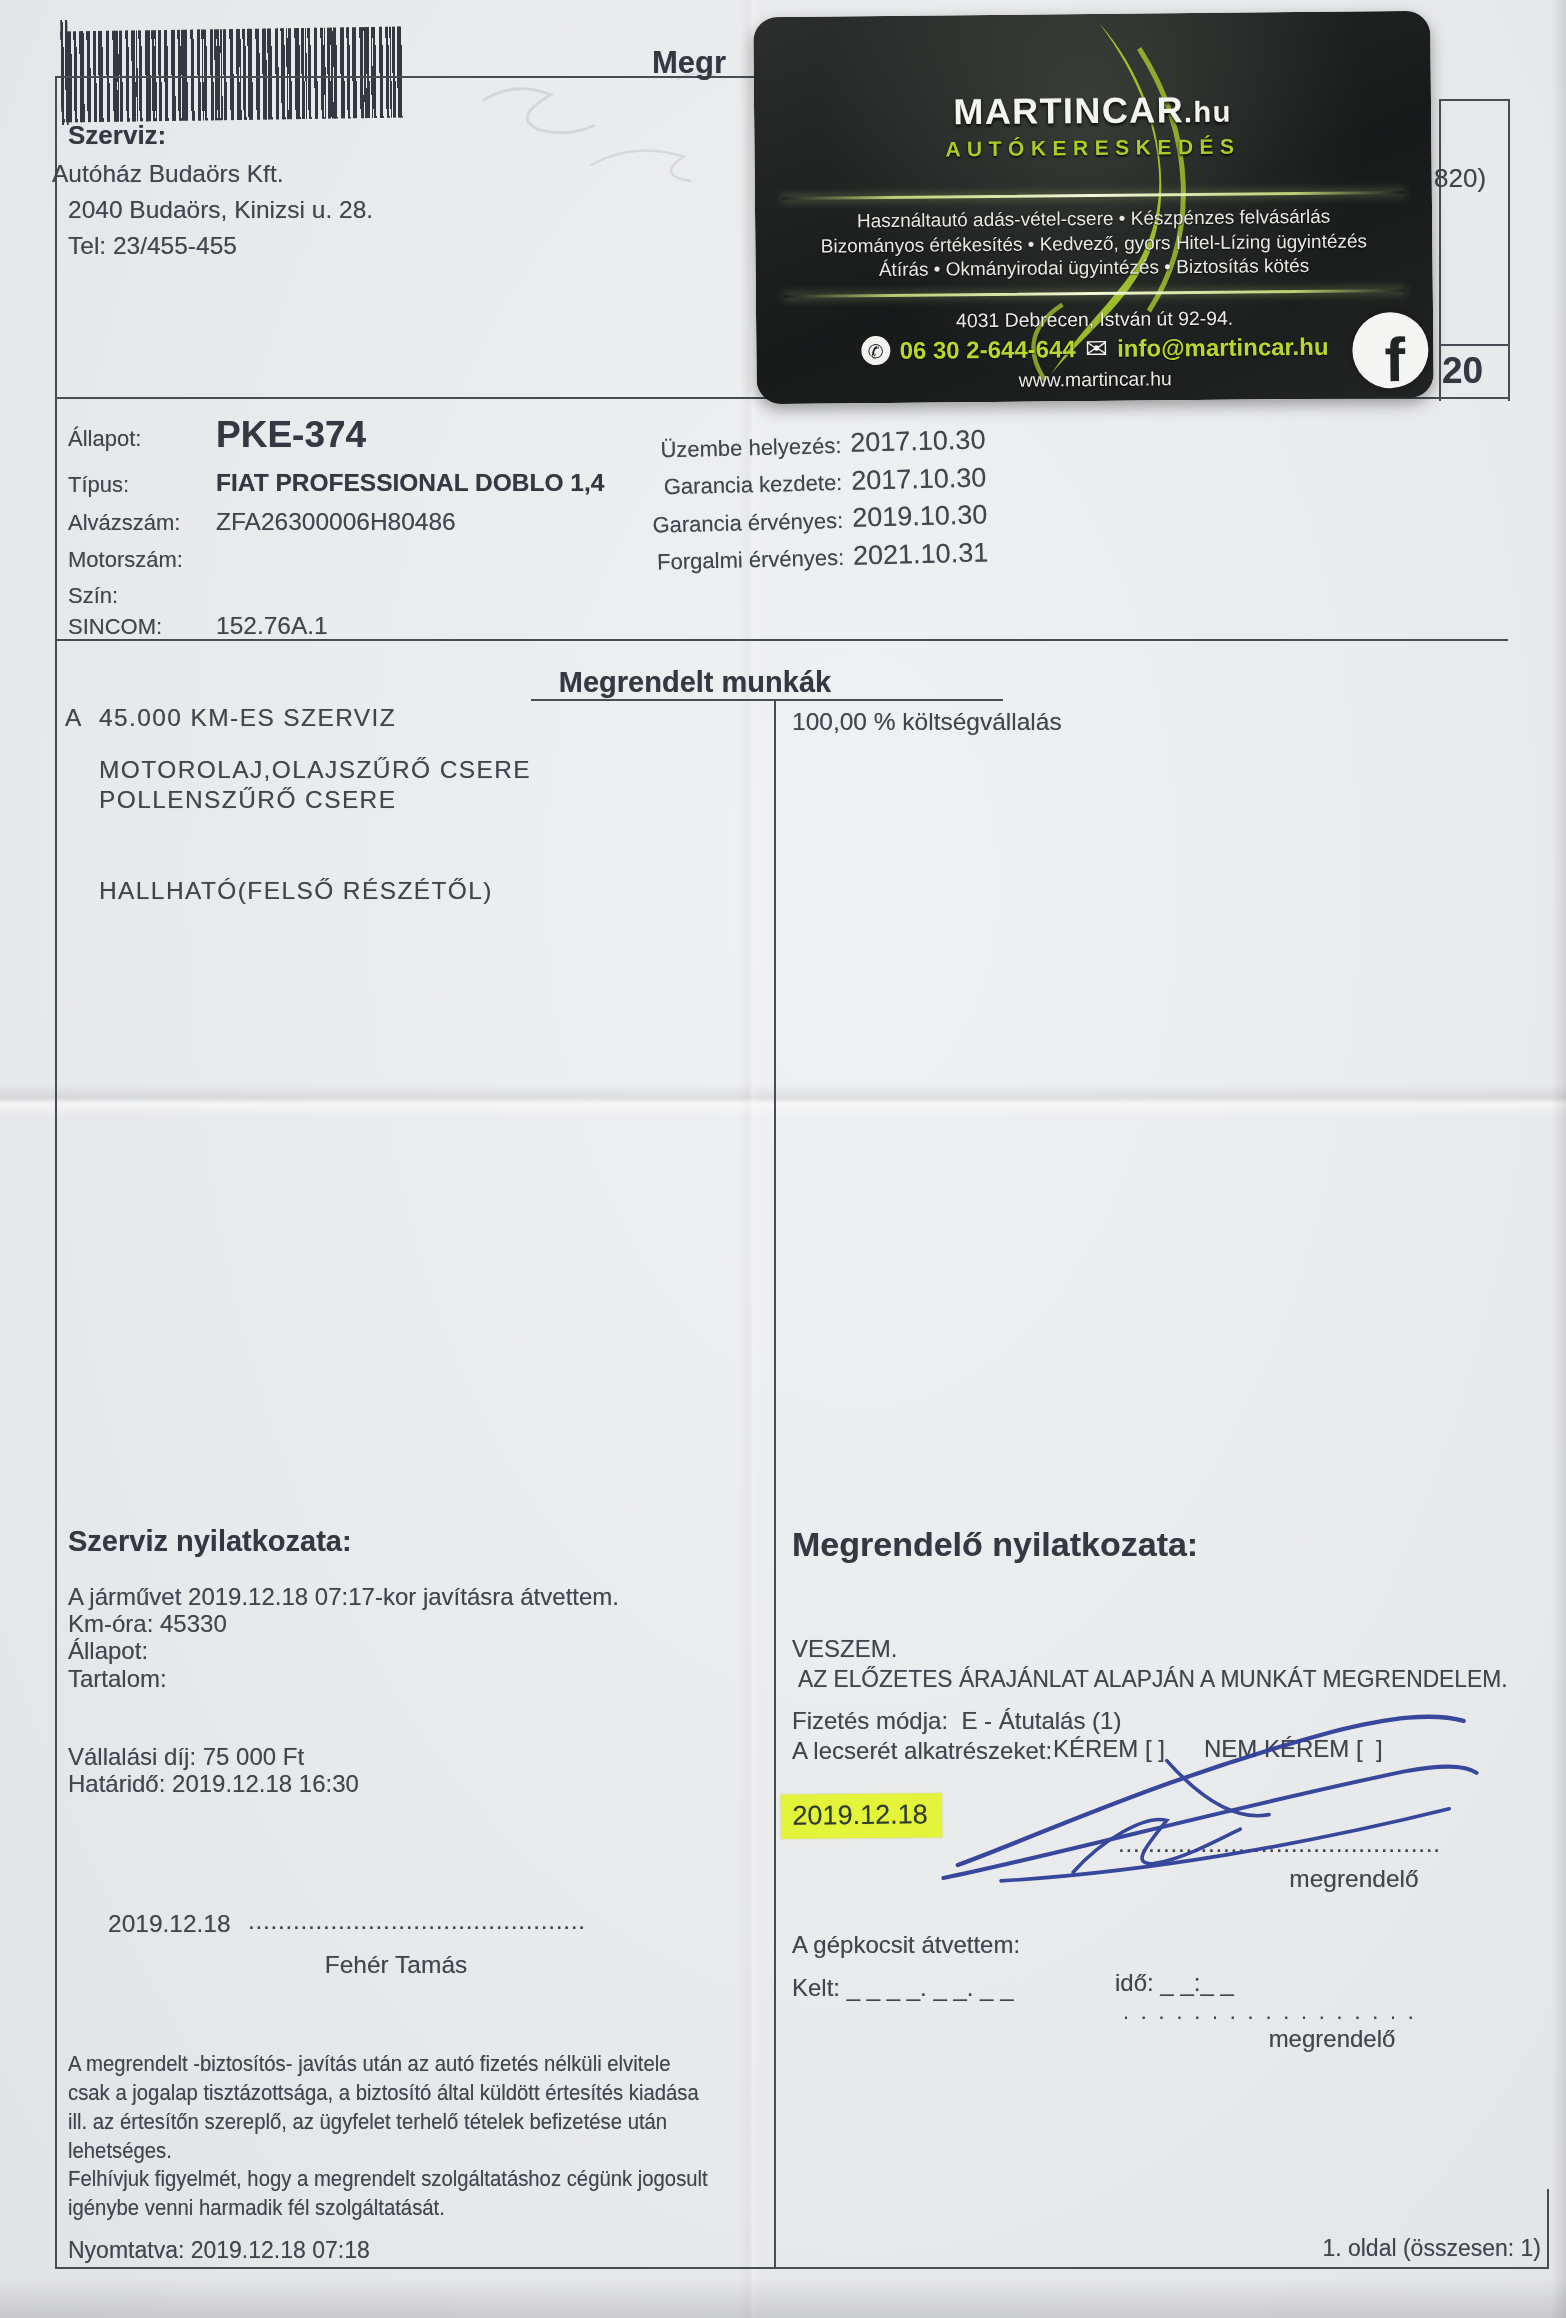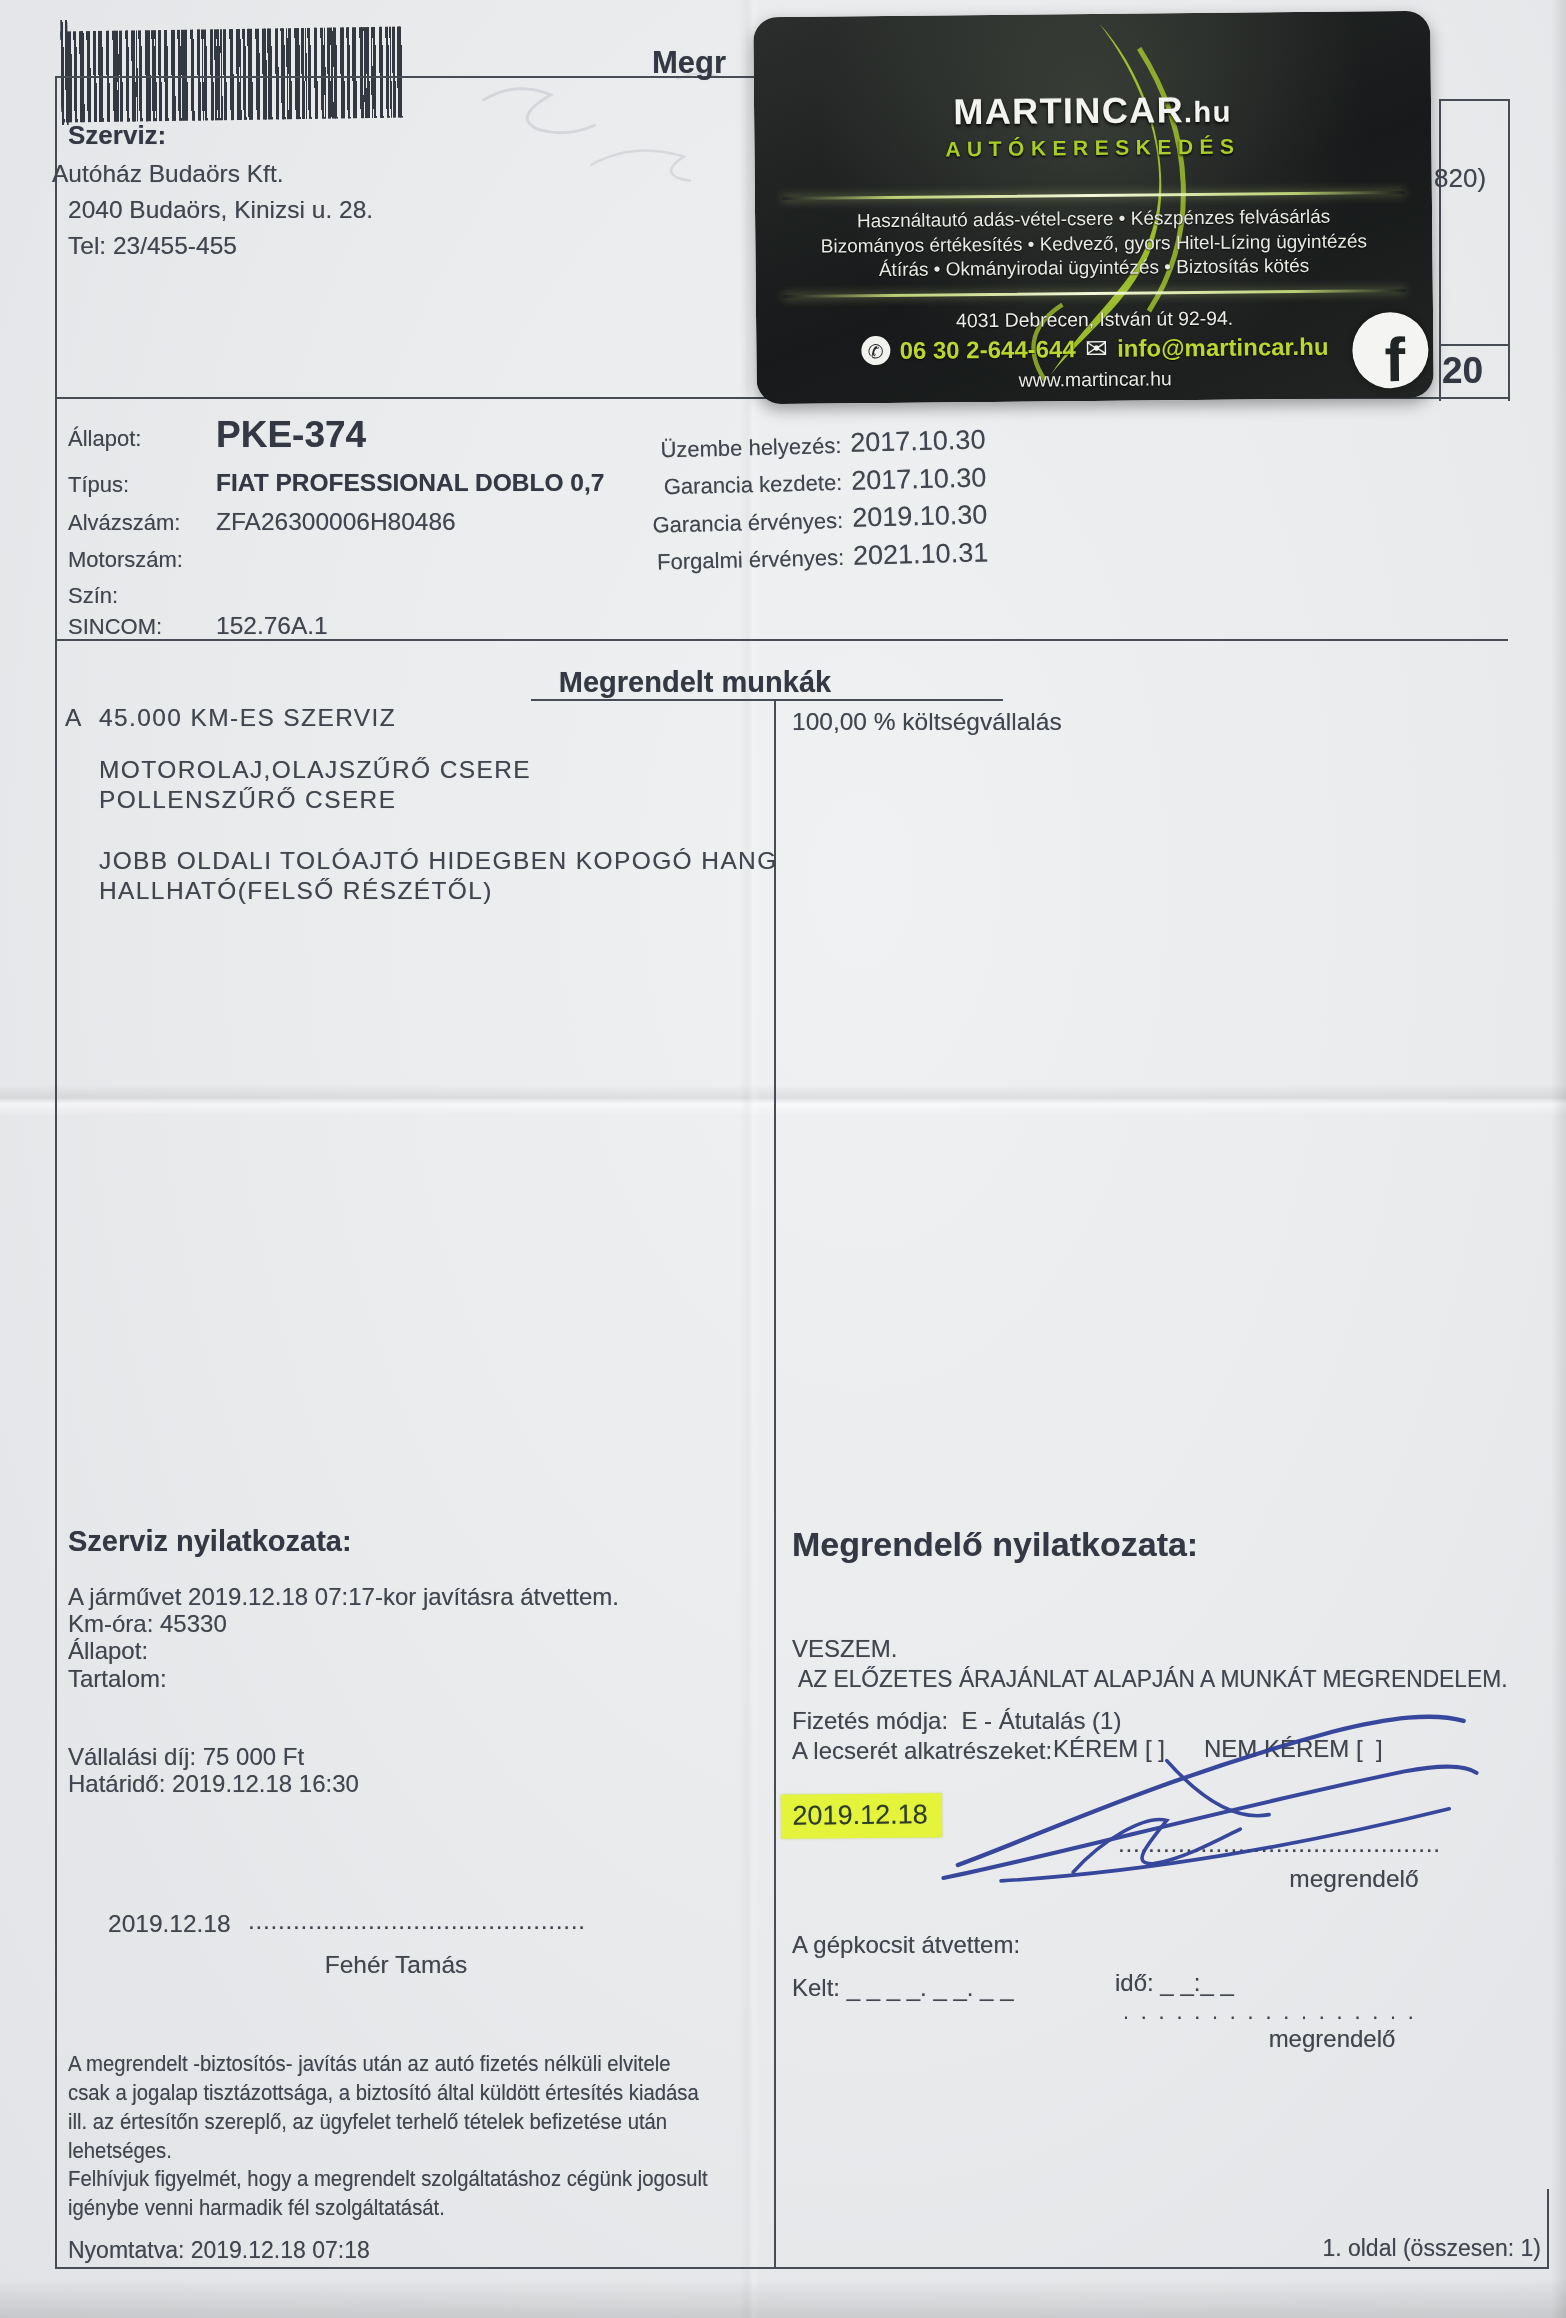--- a/index.html
+++ b/index.html
@@ -100,21 +100,21 @@
   <div class="txt b soft" style="left:652px;top:45px;font-size:31px">Megr</div>
 
   <div class="txt b soft" style="left:68px;top:121px;font-size:26px">Szerviz:</div>
   <div class="txt soft" style="left:52px;top:160px;font-size:24.5px">Autóház Budaörs Kft.</div>
   <div class="txt soft" style="left:68px;top:196px;font-size:24.5px">2040 Budaörs, Kinizsi u. 28.</div>
   <div class="txt soft" style="left:68px;top:232px;font-size:24.5px">Tel: 23/455-455</div>
 
   <div class="txt soft" style="left:68px;top:426px;font-size:22px">Állapot:</div>
   <div class="txt b soft" style="left:216px;top:414px;font-size:37px">PKE-374</div>
   <div class="txt soft" style="left:68px;top:472px;font-size:22px">Típus:</div>
-  <div class="txt b soft" style="left:216px;top:469px;font-size:24.5px">FIAT PROFESSIONAL DOBLO 0,7</div>
+  <div class="txt b soft" style="left:216px;top:469px;font-size:24.5px">FIAT PROFESSIONAL DOBLO 1,4</div>
   <div class="txt soft" style="left:68px;top:510px;font-size:22px">Alvázszám:</div>
   <div class="txt soft" style="left:216px;top:508px;font-size:24.5px">ZFA26300006H80486</div>
   <div class="txt soft" style="left:68px;top:547px;font-size:22px">Motorszám:</div>
   <div class="txt soft" style="left:68px;top:583px;font-size:22px">Szín:</div>
   <div class="txt soft" style="left:68px;top:614px;font-size:22px">SINCOM:</div>
   <div class="txt soft" style="left:216px;top:612px;font-size:24.5px">152.76A.1</div>
 
   <div class="abs" style="left:634px;top:432px;transform:rotate(-1.4deg)">
     <div class="abs" style="left:0;top:5.8px;width:207px;text-align:right"><span class="txt soft" style="position:static;font-size:22px">Üzembe helyezés:</span></div>
     <div class="txt soft" style="left:216px;top:1.4px;font-size:27px">2017.10.30</div>
@@ -124,21 +124,20 @@
     <div class="txt soft" style="left:216px;top:76px;font-size:27px">2019.10.30</div>
     <div class="abs" style="left:0;top:118px;width:207px;text-align:right"><span class="txt soft" style="position:static;font-size:22px">Forgalmi érvényes:</span></div>
     <div class="txt soft" style="left:216px;top:114px;font-size:27px">2021.10.31</div>
   </div>
 
   <div class="txt b soft" style="left:461px;top:666px;width:468px;text-align:center;font-size:29px">Megrendelt munkák</div>
   <div class="txt soft" style="left:65px;top:704px;font-size:24.5px;letter-spacing:1.4px">A</div>
   <div class="txt soft" style="left:99px;top:704px;font-size:24.5px;letter-spacing:1.4px">45.000 KM-ES SZERVIZ</div>
   <div class="txt soft" style="left:99px;top:756px;font-size:24.5px;letter-spacing:1.4px">MOTOROLAJ,OLAJSZŰRŐ CSERE</div>
   <div class="txt soft" style="left:99px;top:786px;font-size:24.5px;letter-spacing:1.4px">POLLENSZŰRŐ CSERE</div>
-  <div class="txt soft" style="left:99px;top:847px;font-size:24.5px;letter-spacing:1.4px">JOBB OLDALI TOLÓAJTÓ HIDEGBEN KOPOGÓ HANG</div>
   <div class="txt soft" style="left:99px;top:877px;font-size:24.5px;letter-spacing:1.4px">HALLHATÓ(FELSŐ RÉSZÉTŐL)</div>
   <div class="txt soft" style="left:792px;top:708px;font-size:24.5px">100,00 % költségvállalás</div>
 
   <div class="txt b soft" style="left:68px;top:1525px;font-size:29px">Szerviz nyilatkozata:</div>
   <div class="txt soft" style="left:68px;top:1583px;font-size:24px">A járművet 2019.12.18 07:17-kor javításra átvettem.</div>
   <div class="txt soft" style="left:68px;top:1610px;font-size:24px">Km-óra: 45330</div>
   <div class="txt soft" style="left:68px;top:1637px;font-size:24px">Állapot:</div>
   <div class="txt soft" style="left:68px;top:1665px;font-size:24px">Tartalom:</div>
   <div class="txt soft" style="left:68px;top:1743px;font-size:24px">Vállalási díj: 75 000 Ft</div>
   <div class="txt soft" style="left:68px;top:1770px;font-size:24px">Határidő: 2019.12.18 16:30</div>

